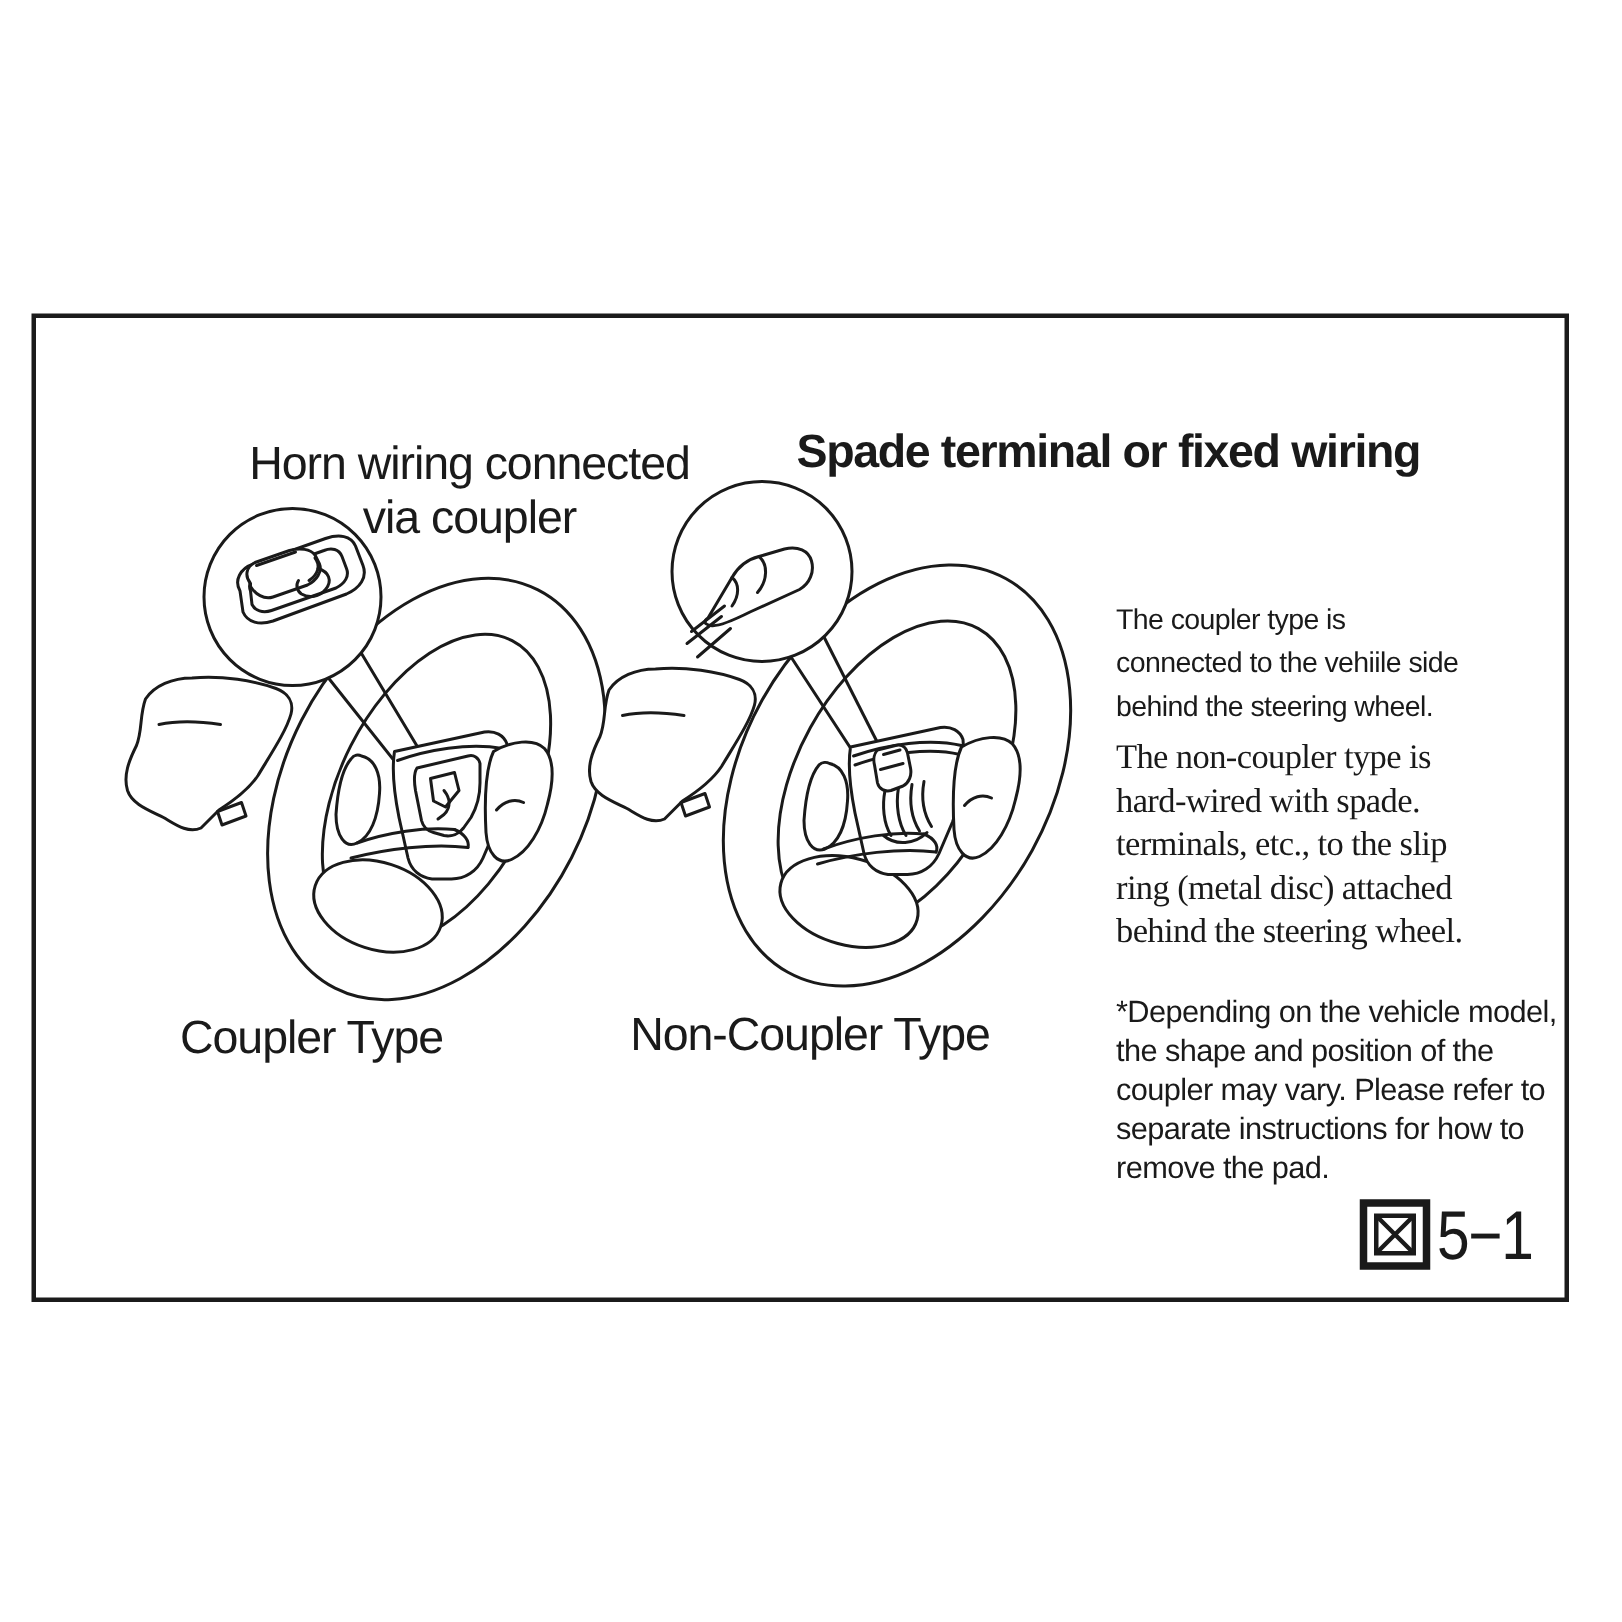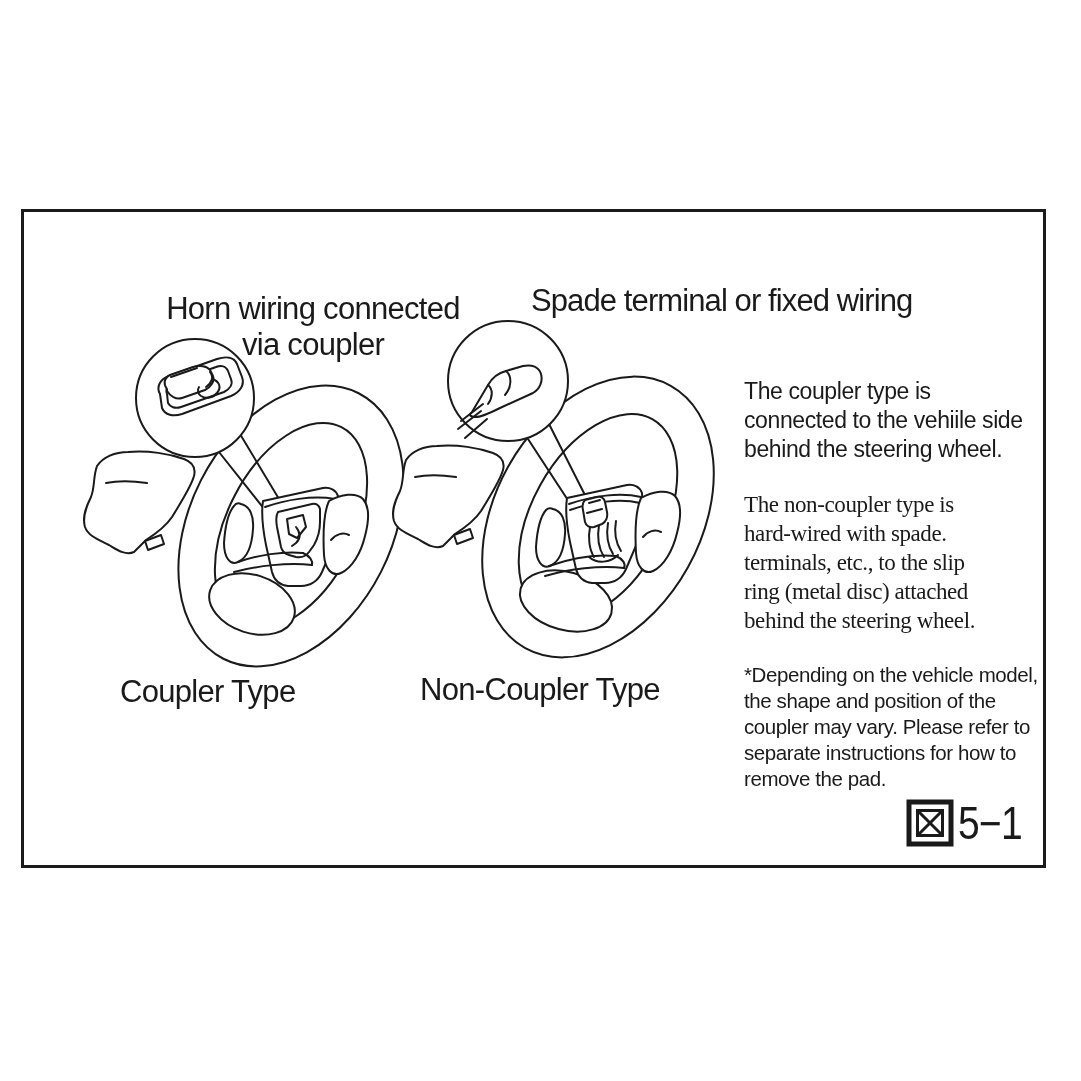--- a/index.html
+++ b/index.html
@@ -14,31 +14,31 @@
     border:3px solid #1b1b1b;box-sizing:border-box;background:#ffffff;
   }
   .abs{position:absolute;}
   .pre{white-space:pre-line;}
   .callout-left{
     left:118px;top:263px;width:390px;text-align:center;
     font-size:31px;line-height:36px;letter-spacing:-0.7px;margin-top:28px;
   }
   .callout-right{
     left:531px;top:283px;white-space:nowrap;
-    font-size:31px;letter-spacing:-0.9px;
+    font-size:31px;letter-spacing:-0.9px;font-weight:bold;
   }
   .caption-left{
     left:120px;top:674px;width:260px;
     font-size:31px;letter-spacing:-0.7px;
   }
   .caption-right{
     left:410px;top:672px;width:260px;text-align:center;
     font-size:31px;letter-spacing:-0.7px;
   }
-  .para1{left:744px;top:377px;width:320px;font-size:23px;line-height:29px;letter-spacing:-0.4px;}
+  .para1{left:744px;top:399px;width:320px;font-size:19px;line-height:29px;letter-spacing:-0.4px;}
   .para2{left:744px;top:490px;width:320px;font-size:23px;line-height:29px;letter-spacing:-0.4px;font-family:Liberation Serif, serif;}
   .note{left:744px;top:662px;width:320px;font-size:20.5px;line-height:26px;letter-spacing:-0.4px;}
   .figref-icon{left:906px;top:799px;width:48px;height:48px;}
   .figref-num{
     left:958px;top:799px;font-size:46px;line-height:48px;letter-spacing:-1px;
     transform:scaleX(0.85);transform-origin:left top;white-space:nowrap;
   }
   svg.art{position:absolute;left:21px;top:209px;}
   svg.art *{vector-effect:none;}
   .ln{fill:none;stroke:#1a1a1a;stroke-width:2;stroke-linecap:round;stroke-linejoin:round;}

